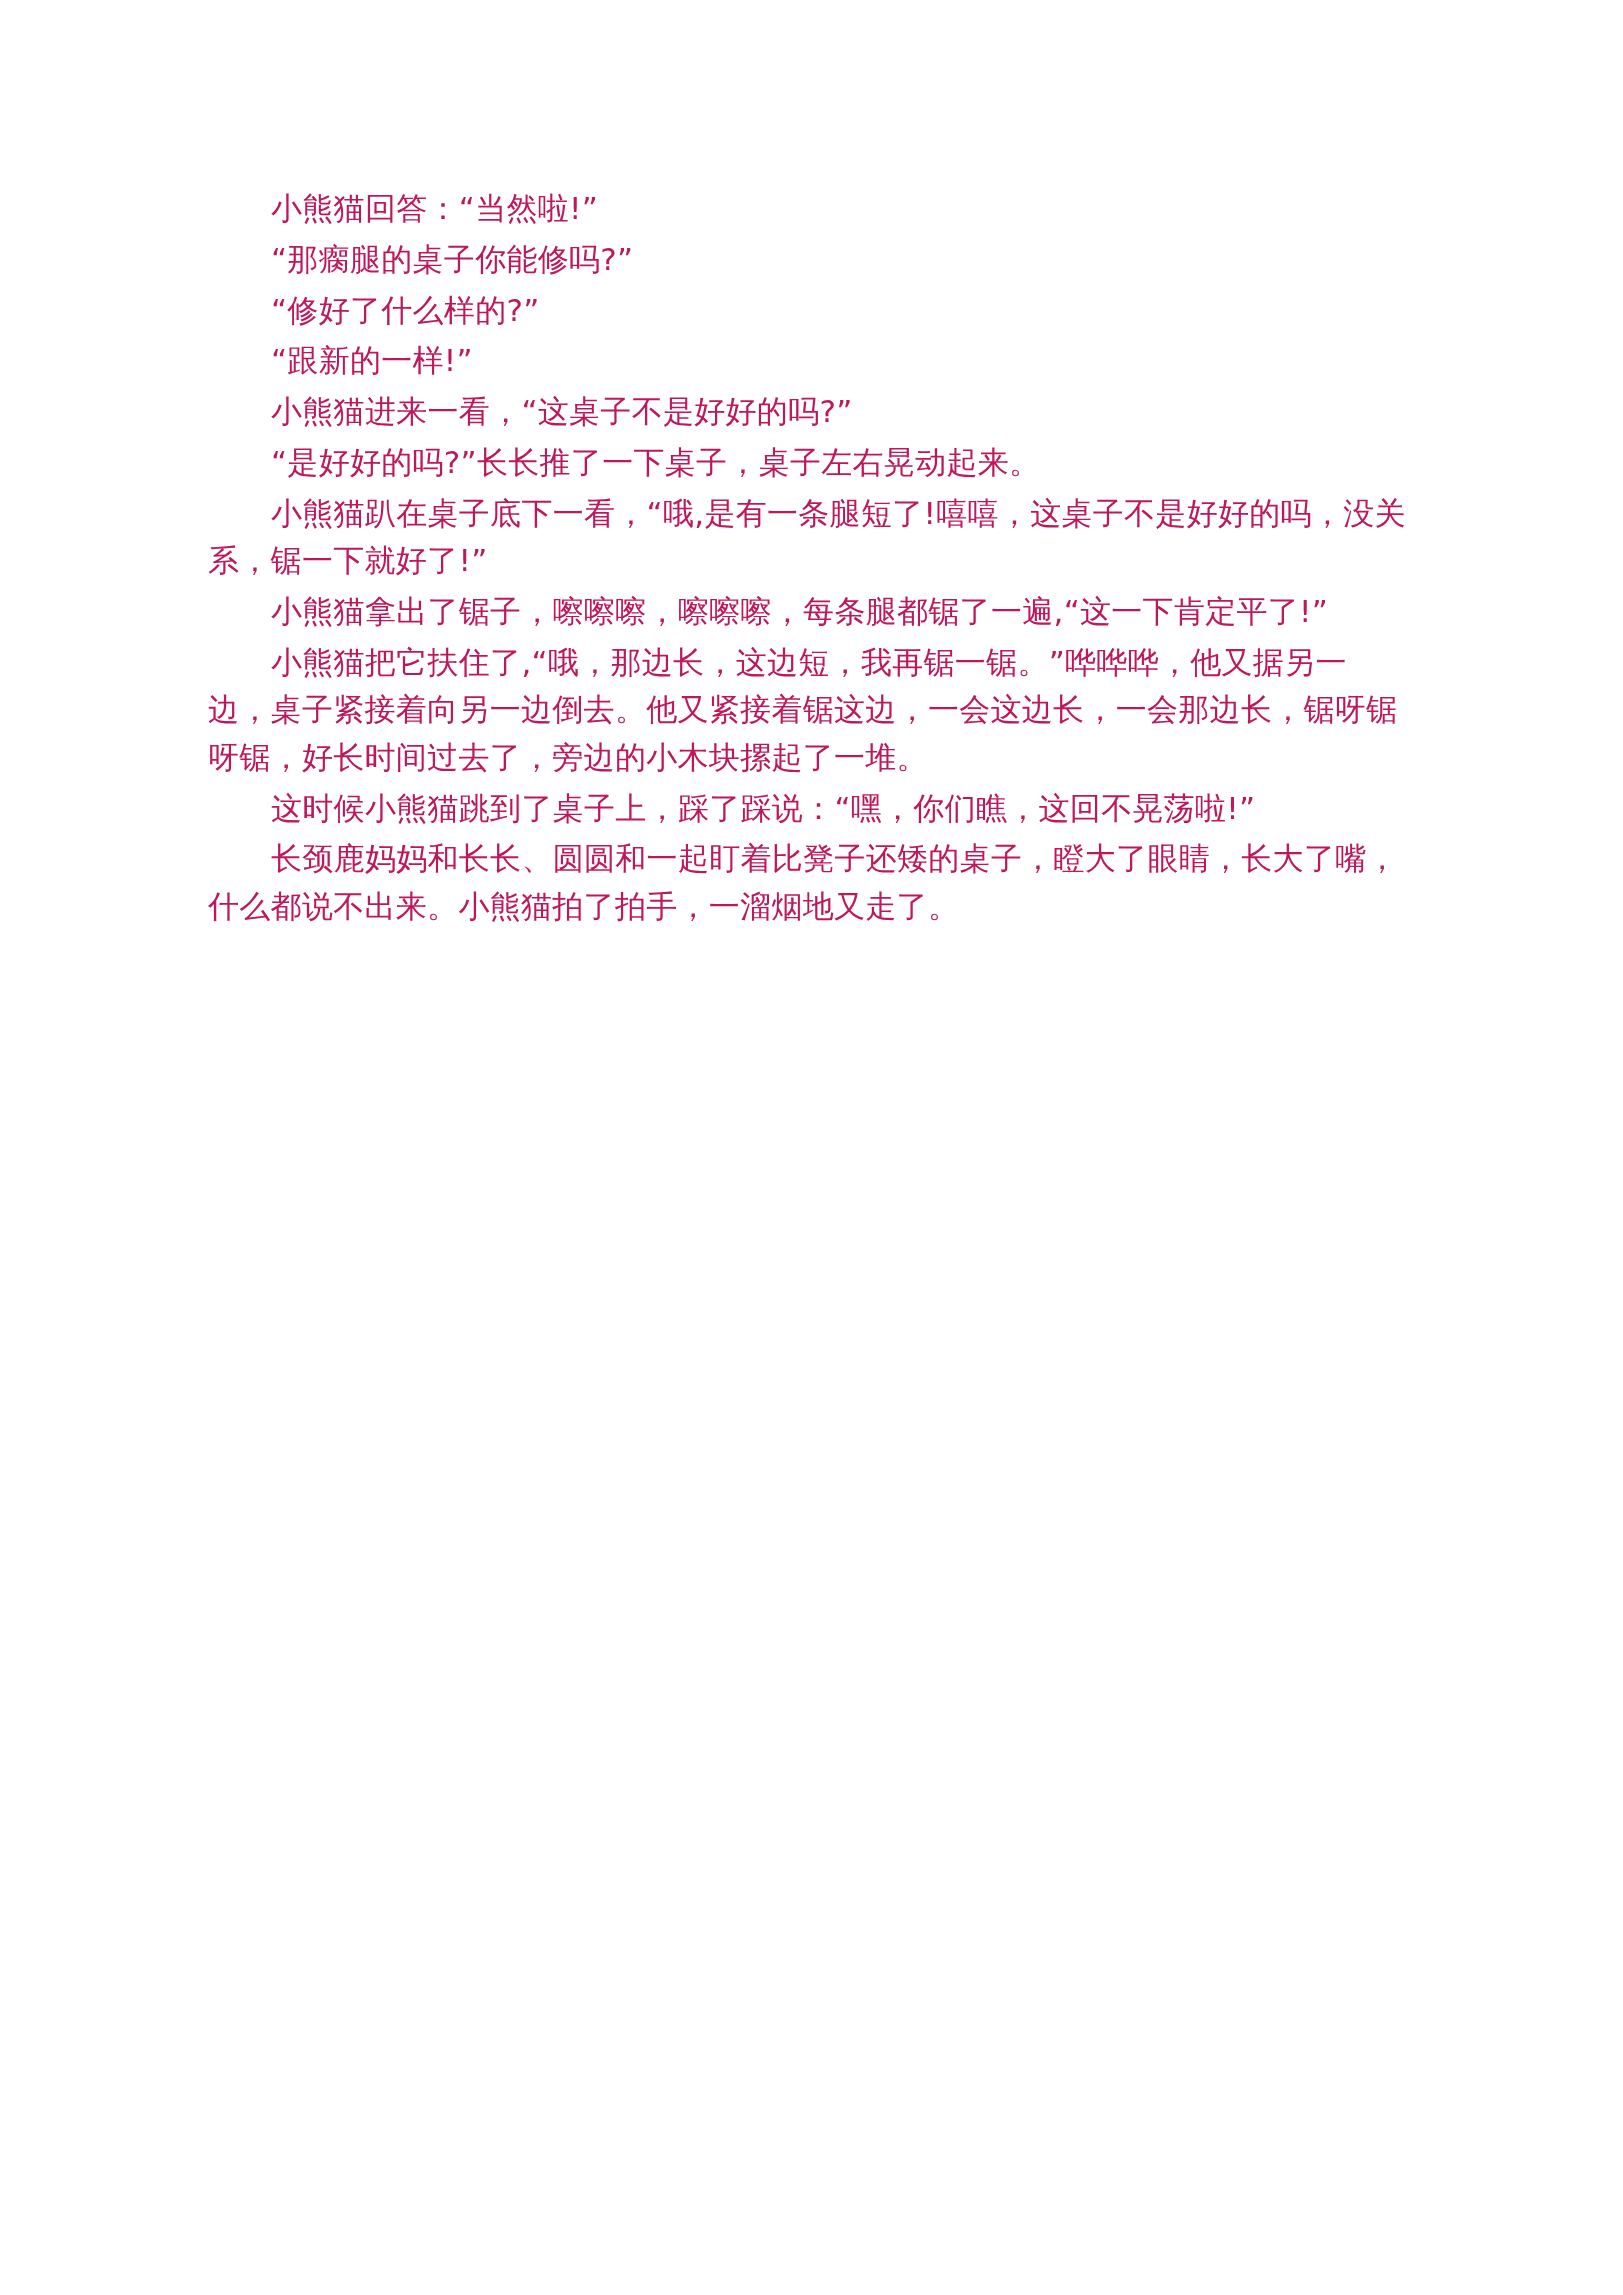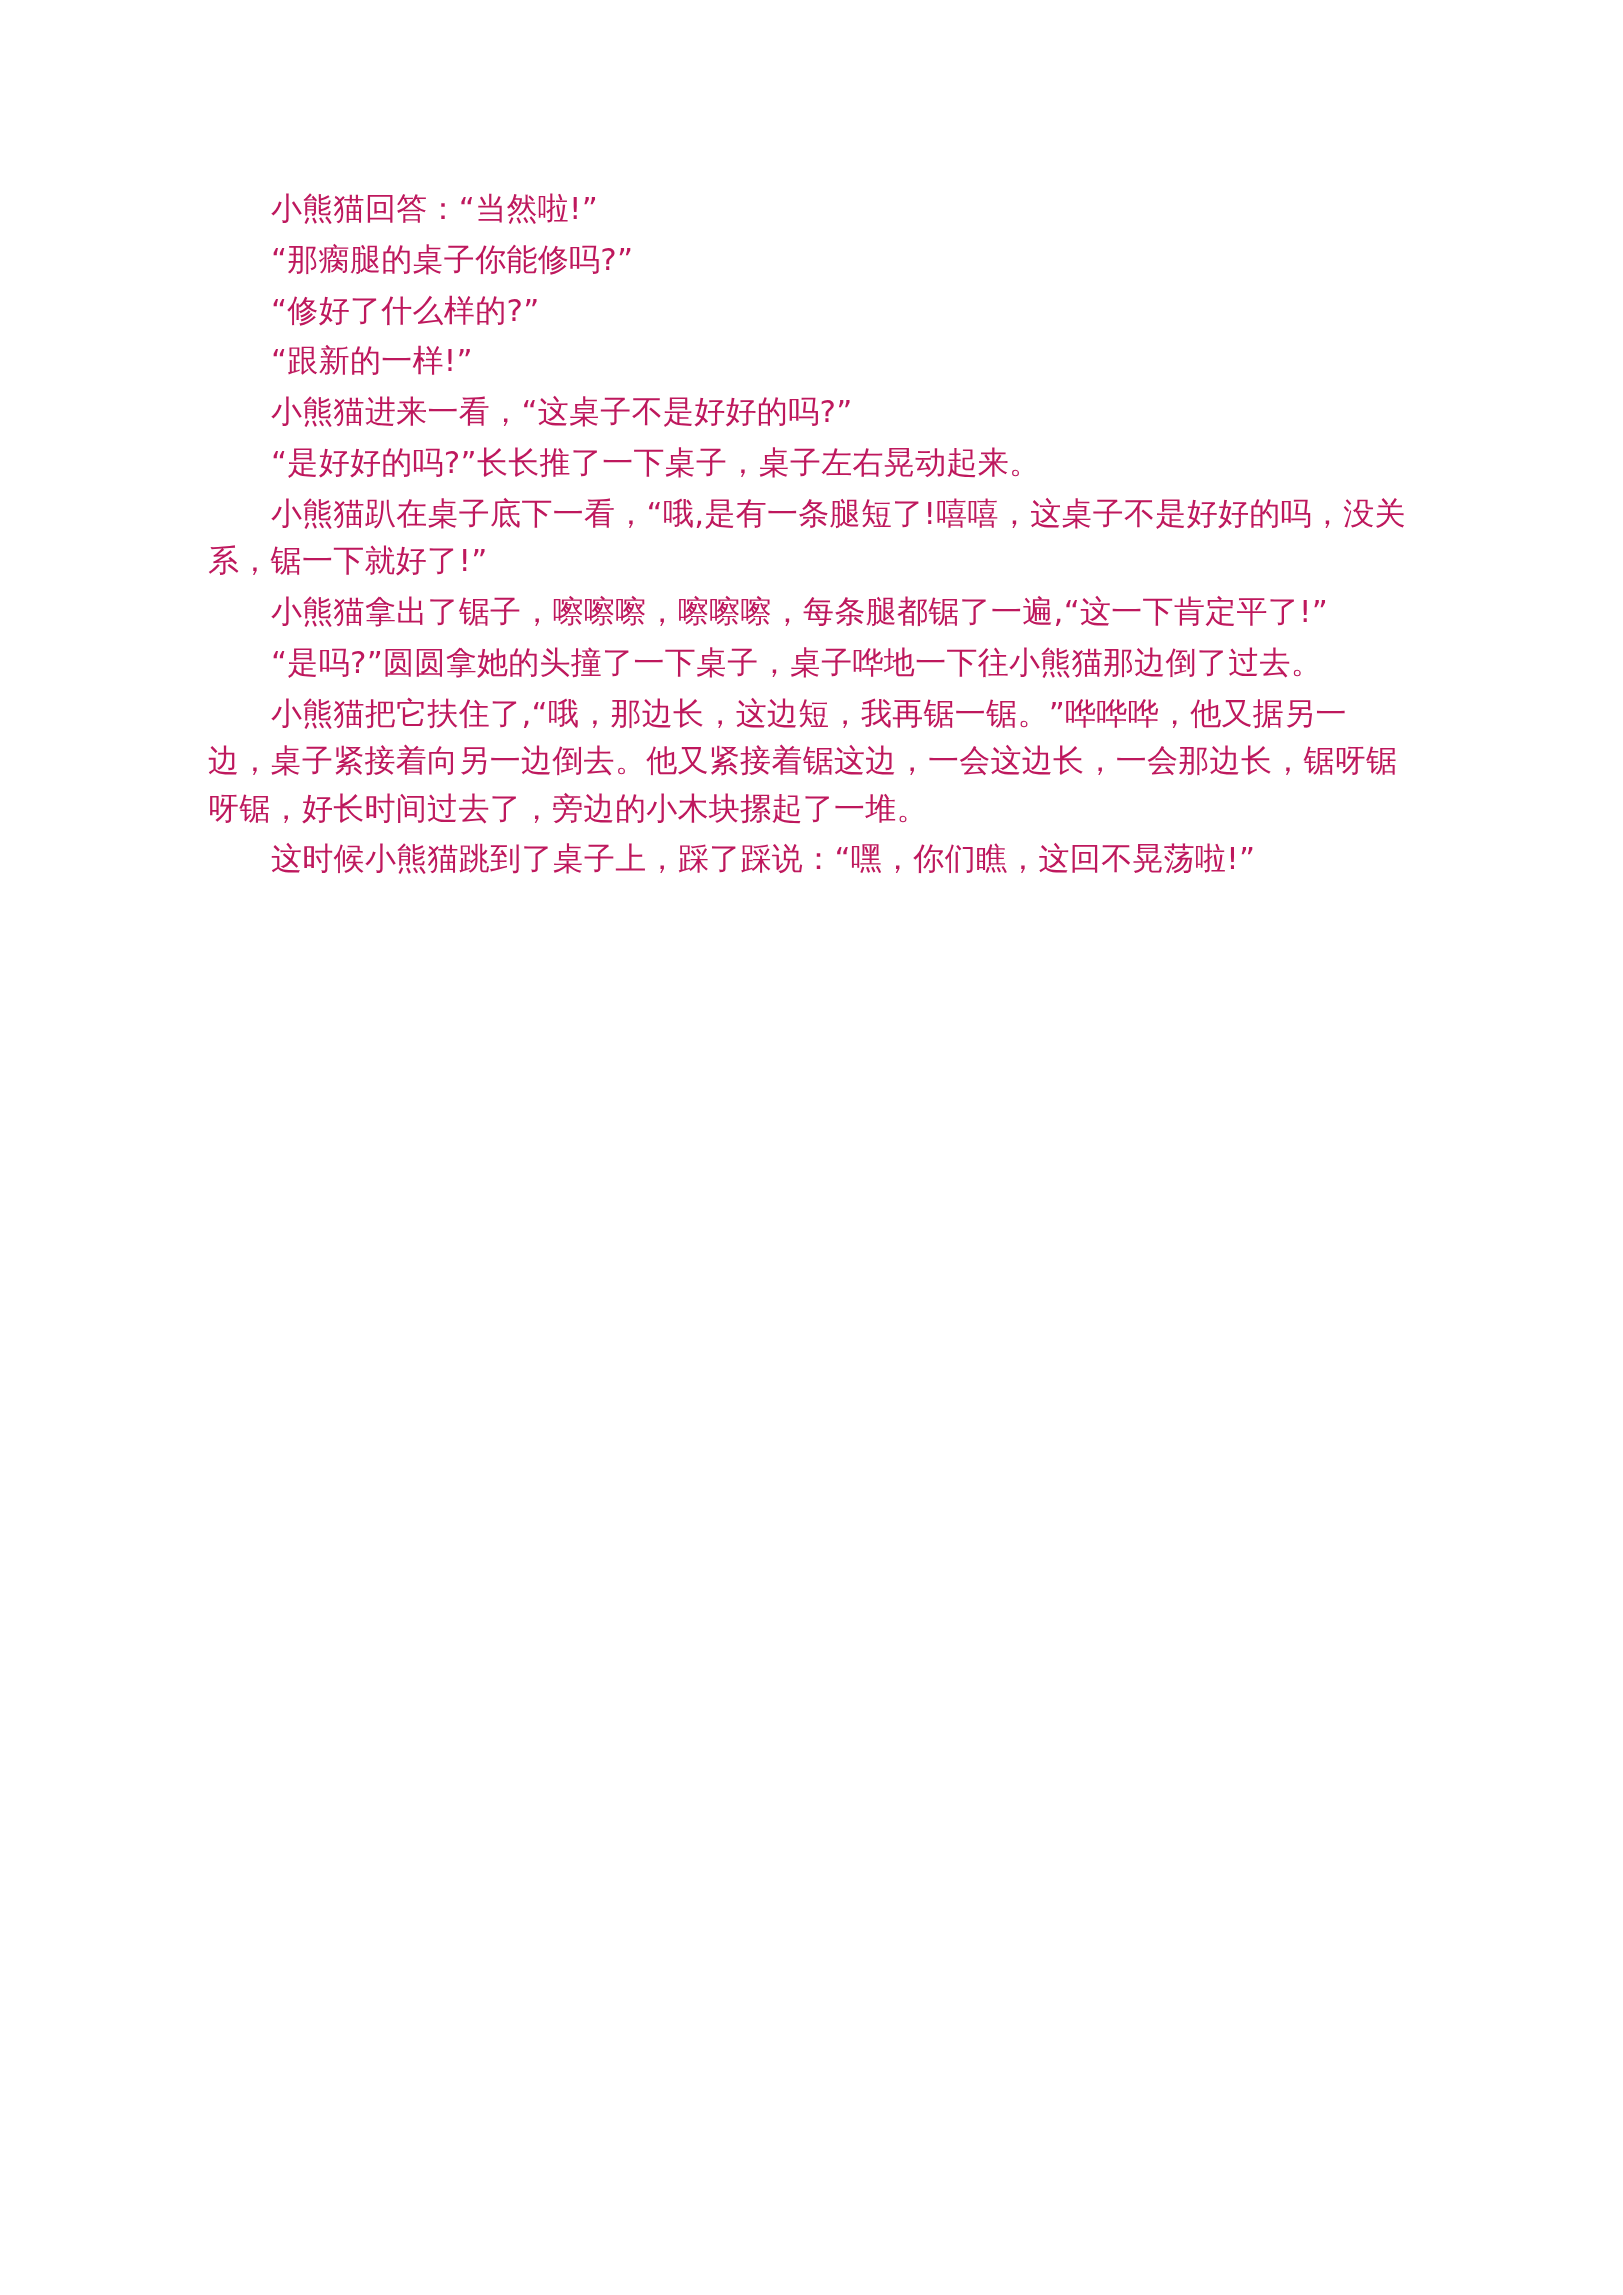--- a/index.html
+++ b/index.html
@@ -52,18 +52,18 @@
 <div class="page">
   <div class="page-body">
     <p class="para indent">小熊猫回答：“当然啦!”</p>
     <p class="para indent">“那瘸腿的桌子你能修吗?”</p>
     <p class="para indent">“修好了什么样的?”</p>
     <p class="para indent">“跟新的一样!”</p>
     <p class="para indent">小熊猫进来一看，“这桌子不是好好的吗?”</p>
     <p class="para indent">“是好好的吗?”长长推了一下桌子，桌子左右晃动起来。</p>
     <p class="para indent">小熊猫趴在桌子底下一看，“哦,是有一条腿短了!嘻嘻，这桌子不是好好的吗，没关系，锯一下就好了!”</p>
     <p class="para indent">小熊猫拿出了锯子，嚓嚓嚓，嚓嚓嚓，每条腿都锯了一遍,“这一下肯定平了!”</p>
-    <p class="para indent">“是吗?”圆圆拿她的头撞了一下桌子，桌子哗地一下往小熊猫那边倒了过去。</p>
     <p class="para indent">小熊猫把它扶住了,“哦，那边长，这边短，我再锯一锯。”哗哗哗，他又据另一边，桌子紧接着向另一边倒去。他又紧接着锯这边，一会这边长，一会那边长，锯呀锯呀锯，好长时间过去了，旁边的小木块摞起了一堆。</p>
     <p class="para indent">这时候小熊猫跳到了桌子上，踩了踩说：“嘿，你们瞧，这回不晃荡啦!”</p>
+    <p class="para indent">长颈鹿妈妈和长长、圆圆和一起盯着比凳子还矮的桌子，瞪大了眼睛，长大了嘴，什么都说不出来。小熊猫拍了拍手，一溜烟地又走了。</p>
   </div>
 </div>
 
 
 </body></html>

